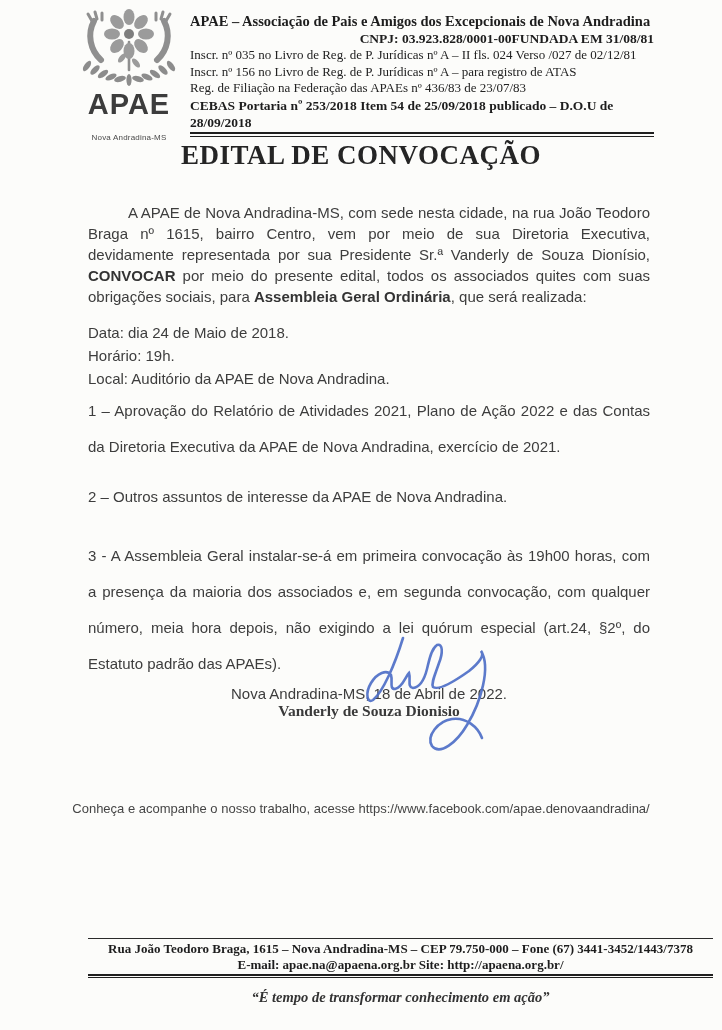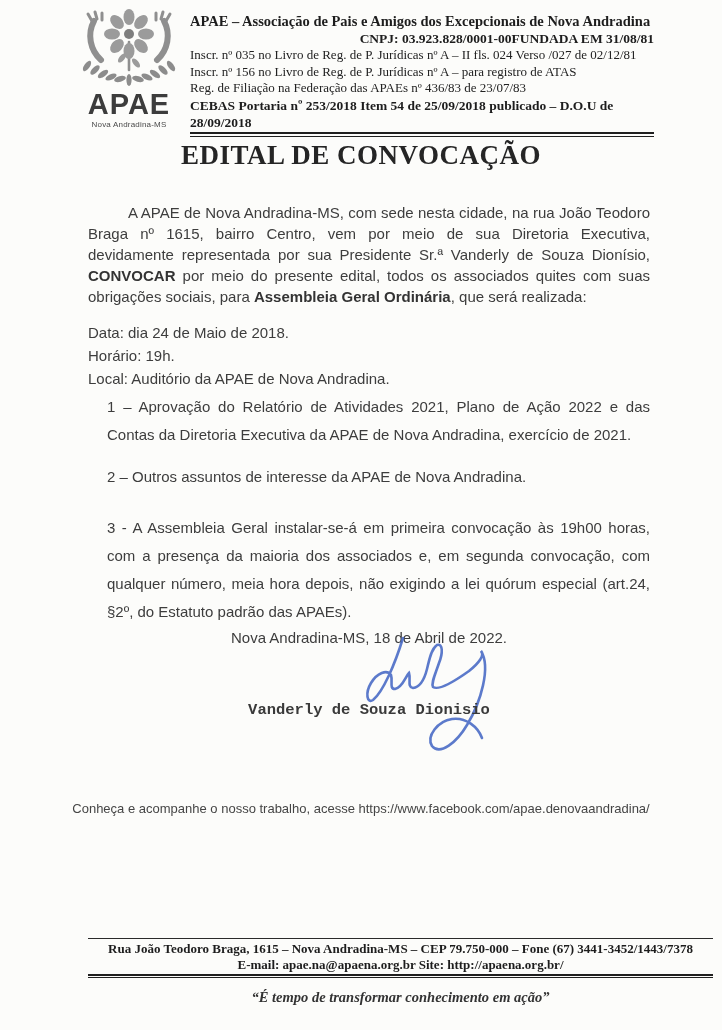--- a/index.html
+++ b/index.html
@@ -7,45 +7,45 @@
   .page {
     position:relative; width:722px; height:1030px; margin:0 auto;
     background:#fcfcfa; color:#2c2c2c; overflow:hidden;
     font-family:"Liberation Serif", serif;
   }
   
   .doc-header { position:absolute; top:8px; left:76px; width:578px; display:flex; gap:8px; }
   .logo-col { width:106px; text-align:center; flex:0 0 auto; }
   .logo-col svg { display:block; margin:0 auto; }
   .logo-acronym { font-family:"Liberation Sans", sans-serif; font-weight:bold; font-size:29px; line-height:1; letter-spacing:1px; color:#3c3c3c; margin-top:-2px; }
-  .logo-loc { font-family:"Liberation Sans", sans-serif; font-size:8px; letter-spacing:.2px; color:#4a4a4a; margin-top:1px; }
+  .logo-loc { font-family:"Liberation Sans", sans-serif; font-size:8px; letter-spacing:.2px; color:#4a4a4a; margin-top:14px; }
   .header-info { width:464px; padding-top:4px; }
   .org-line { font-weight:bold; font-size:14.5px; line-height:18px; color:#1d1d1d; }
   .cnpj-row { display:flex; justify-content:flex-end; font-weight:bold; font-size:13.5px; line-height:17px; color:#1d1d1d; }
   .reg-line { font-size:13px; line-height:16.5px; color:#222; }
   .cebas-line { font-weight:bold; font-size:13.5px; line-height:17px; color:#1d1d1d; }
   .rule-double { margin-top:1px; height:5px; border-top:2.5px solid #1f1f1f; border-bottom:1px solid #1f1f1f; }
   
   .doc-title { position:absolute; top:140px; left:0; width:100%; text-align:center;
     font-family:"Liberation Serif", serif; font-weight:bold; font-size:27px; letter-spacing:.5px; color:#252525; }
   
   .body-col { position:absolute; top:202px; left:88px; width:562px;
     font-family:"Liberation Sans", sans-serif; font-size:15px; color:#3d3d3d; }
   .intro { line-height:21px; text-align:justify; text-indent:40px; margin-bottom:14px; }
   .intro strong { color:#333; }
   .schedule { line-height:23px; margin-bottom:3px; }
-  .item { text-align:justify; line-height:28px;margin-left:19px; }
+  .item { text-align:justify; line-height:36px; }
   .item-1 { margin-bottom:14px; }
   .item-2 { margin-bottom:23px; }
   .item-3 { margin-bottom:1px; }
   .dateline { text-align:center; line-height:21px; }
   
   .signature-svg { position:absolute; left:333px; top:632px; }
   .sig-block { position:absolute; top:701px; left:88px; width:562px; text-align:center;
-    font-family:Liberation Mono, monospace; }
+    font-family:Liberation Serif, serif; }
   .sig-name { font-weight:bold; font-size:15.5px; line-height:19px; color:#3a3a3a; }
   .sig-role { font-size:13.5px; line-height:17px; color:#474747; }
   .social-line { position:absolute; top:764px; left:0; width:100%; text-align:center;
     font-family:"Liberation Sans", sans-serif; font-size:13px; color:#454545;margin-top:37px; }
   
   .doc-footer { position:absolute; top:938px; left:88px; width:625px; text-align:center; }
   .footer-rule-top { border-top:1.5px solid #2a2a2a; margin-bottom:2px; }
   .footer-address, .footer-contact { font-weight:bold; font-size:13px; line-height:15.5px; color:#1d1d1d; }
   .footer-rule-bottom { margin-top:2px; height:4px; border-top:2px solid #1f1f1f; border-bottom:1px solid #1f1f1f; }
   .slogan { margin-top:11px; font-weight:bold; font-style:italic; font-size:14.5px; color:#333; }

